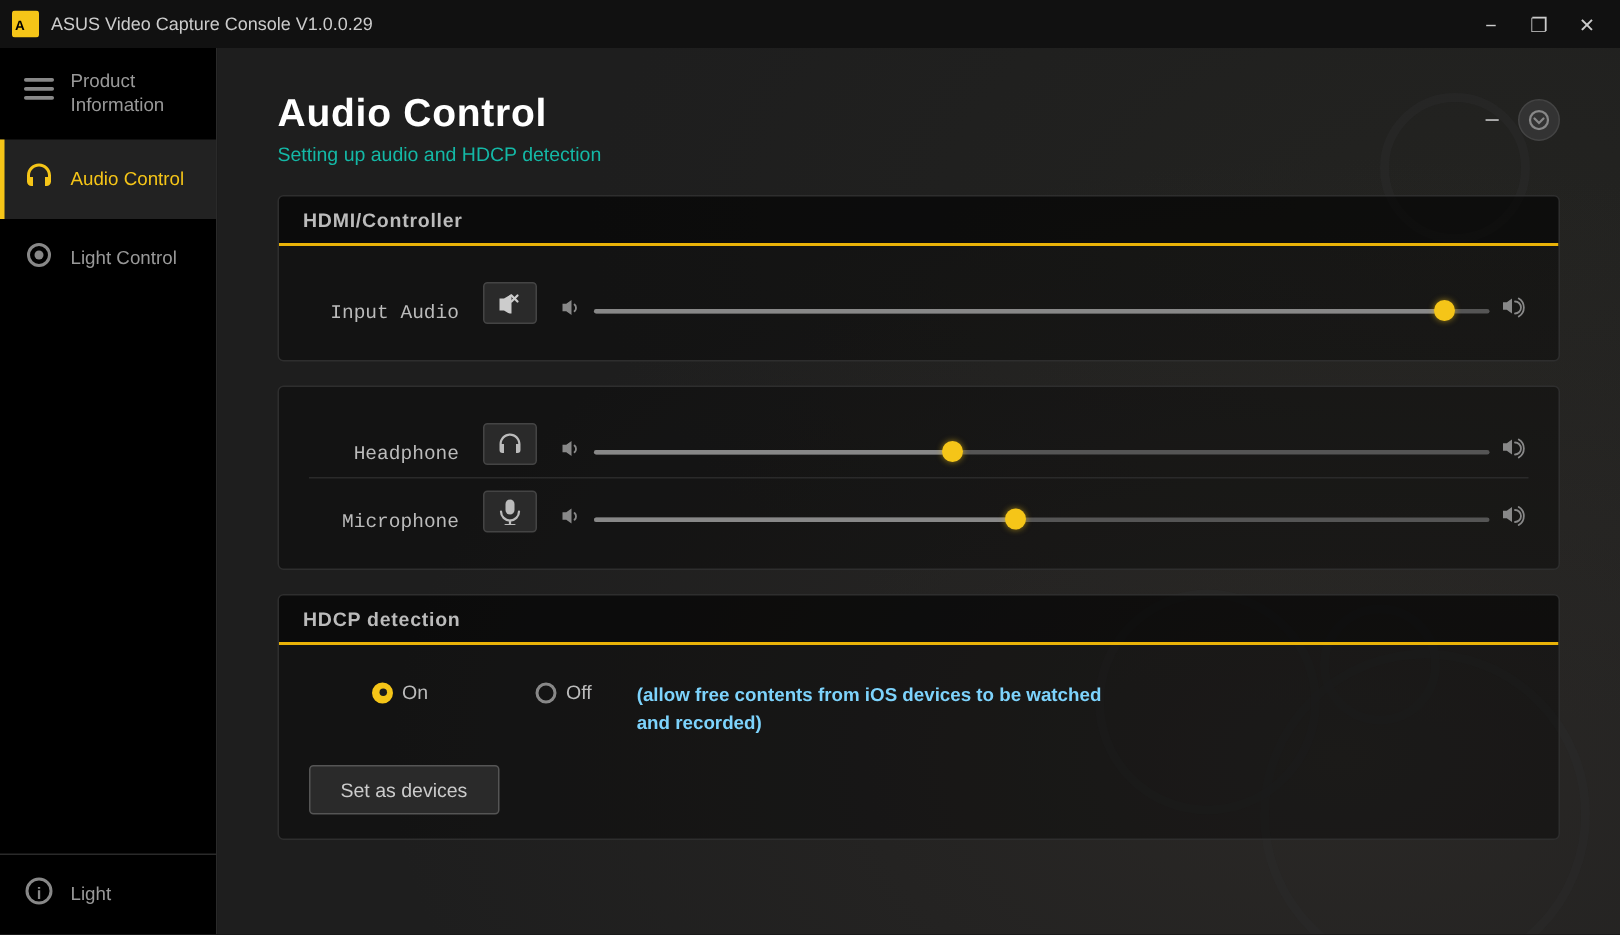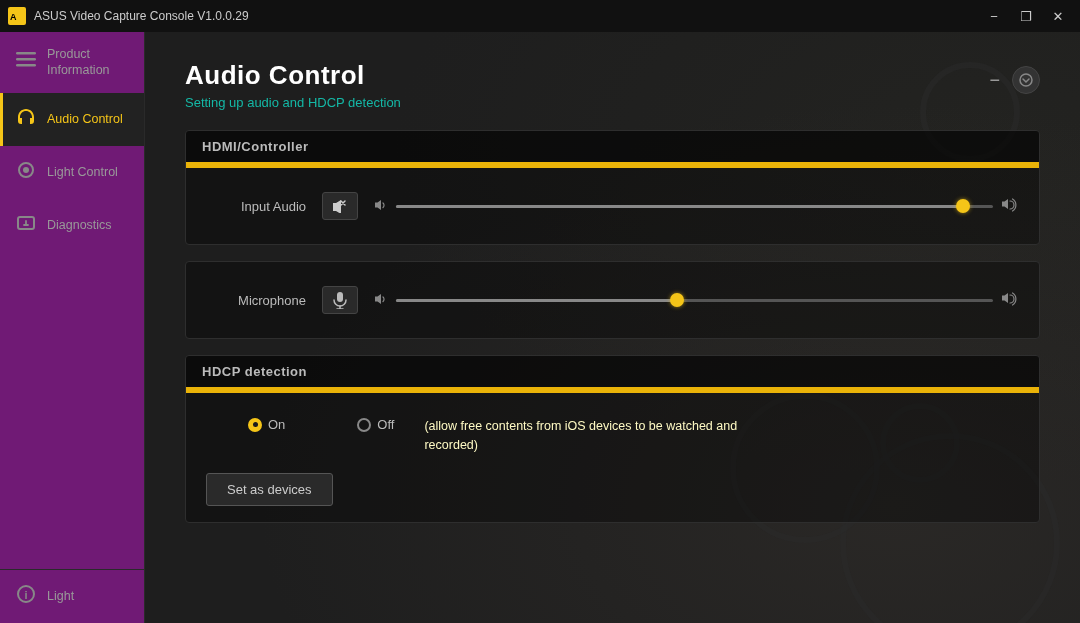--- a/index.html
+++ b/index.html
@@ -55,21 +55,21 @@
     
     .app-body {
       display: flex;
       flex: 1;
       overflow: hidden;
     }
 
     
     .sidebar {
       width: 145px;
-      background: #701a75;
+      background: #000000;
       display: flex;
       flex-direction: column;
       flex-shrink: 0;
       border-right: 1px solid #2a2a2a;
     }
     .sidebar-item {
       display: flex;
       align-items: center;
       gap: 10px;
       padding: 14px 12px;
@@ -193,32 +193,33 @@
       margin-bottom: 16px;
       overflow: hidden;
     }
     .section-header {
       background: rgba(0,0,0,0.4);
       padding: 8px 16px;
       font-size: 13px;
       color: #bbb;
       font-weight: 600;
       letter-spacing: 0.5px;
-      border-bottom: 6px solid #eab308;
+      border-bottom: 2px solid #eab308;
     }
     .section-body {
       padding: 16px 20px;
     }
 
     
     .audio-row {
       display: flex;
-      align-items: center;
+      align-items: flex-end;
       gap: 16px;
       padding: 8px 0;
+      font-family: Liberation Mono, monospace;
     }
     .audio-label {
       width: 100px;
       font-size: 13px;
       color: #bbb;
       text-align: right;
       flex-shrink: 0;
     }
     .audio-icon-btn {
       width: 36px;
@@ -309,41 +310,41 @@
     }
     .radio-circle.checked::after {
       content: '';
       width: 5px;
       height: 5px;
       border-radius: 50%;
       background: #1c1c1c;
     }
     .hdcp-note {
       font-size: 12.5px;
-      color: #fef9c3;
+      color: #7dd3fc;
       line-height: 1.5;
       max-width: 320px;
+      font-weight: bold;
     }
 
     
     .default-btn {
       background: #2a2a2a;
       border: 1px solid #555;
       color: #ccc;
       padding: 8px 20px;
       font-size: 13px;
       cursor: pointer;
       border-radius: 3px;
       margin-top: 10px;
     }
 
     
     .audio-row + .audio-row {
       border-top: 1px solid #2a2a2a;
-      margin-top: 27px;
     }
   </style>
 </head>
 <body>
 
 <div class="titlebar">
   <div class="titlebar-left">
     <svg class="titlebar-logo" viewBox="0 0 18 18" fill="none">
       <rect width="18" height="18" rx="2" fill="#f5c518"></rect>
       <text x="2" y="13" font-size="9" fill="#000" font-weight="bold">A</text>
@@ -385,29 +386,20 @@
       <span class="sidebar-icon">
         <svg width="20" height="20" viewBox="0 0 20 20" fill="none">
           <circle cx="10" cy="10" r="7" stroke="#888" stroke-width="2" fill="none"></circle>
           <circle cx="10" cy="10" r="3" fill="#888"></circle>
         </svg>
       </span>
       <span class="sidebar-label">Light Control</span>
     </div>
 
 
-    <div class="sidebar-item">
-      <span class="sidebar-icon">
-        <svg width="20" height="20" viewBox="0 0 20 20" fill="none">
-          <rect x="2" y="4" width="16" height="12" rx="2" stroke="#888" stroke-width="2" fill="none"></rect>
-          <path d="M10 8v4M8 12h4" stroke="#888" stroke-width="1.8" stroke-linecap="round"></path>
-        </svg>
-      </span>
-      <span class="sidebar-label">Diagnostics</span>
-    </div>
 
     <div class="sidebar-bottom">
       <div class="sidebar-item">
         <span class="sidebar-icon">
           <svg width="20" height="20" viewBox="0 0 20 20" fill="none">
             <circle cx="10" cy="10" r="8" stroke="#888" stroke-width="2" fill="none"></circle>
             <text x="8.5" y="15" font-size="11" fill="#888" font-weight="bold">i</text>
           </svg>
         </span>
         <span class="sidebar-label">Light</span>
@@ -472,20 +464,47 @@
                 </svg>
               </span>
             </div>
           </div>
         </div>
       </div>
 
       <div class="section">
         <div class="section-body">
 
+          <div class="audio-row">
+            <span class="audio-label">Headphone</span>
+            <div class="audio-icon-btn">
+              <svg width="18" height="18" viewBox="0 0 18 18" fill="none">
+                <path d="M9 2C5.13 2 2 5.13 2 9v4a2 2 0 0 0 2 2h1V9H3.5V9C3.5 5.97 6 3.5 9 3.5S14.5 5.97 14.5 9v0H13v6h1a2 2 0 0 0 2-2V9c0-3.87-3.13-7-7-7z" fill="#bbb"></path>
+              </svg>
+            </div>
+            <div class="slider-container">
+              <span class="slider-icon-left">
+                <svg width="14" height="12" viewBox="0 0 14 12" fill="none">
+                  <path d="M1 3.5h2.5l3.5-2.5v10L3.5 8.5H1V3.5z" fill="#888"></path>
+                  <path d="M9 4a3 3 0 0 1 0 4.5" stroke="#888" stroke-width="1.2" fill="none" stroke-linecap="round"></path>
+                </svg>
+              </span>
+              <div class="slider-track">
+                <div class="slider-fill" style="width: 40%;"></div>
+                <div class="slider-thumb" style="left: 40%;"></div>
+              </div>
+              <span class="slider-icon-right">
+                <svg width="18" height="14" viewBox="0 0 18 14" fill="none">
+                  <path d="M1 3.5h2.5l3.5-2.5v10L3.5 8.5H1V3.5z" fill="#888"></path>
+                  <path d="M9 3a4 4 0 0 1 0 8" stroke="#888" stroke-width="1.2" fill="none" stroke-linecap="round"></path>
+                  <path d="M11.5 1a7 7 0 0 1 0 12" stroke="#888" stroke-width="1.2" fill="none" stroke-linecap="round"></path>
+                </svg>
+              </span>
+            </div>
+          </div>
 
           <div class="audio-row">
             <span class="audio-label">Microphone</span>
             <div class="audio-icon-btn">
               <svg width="16" height="18" viewBox="0 0 16 18" fill="none">
                 <rect x="5" y="1" width="6" height="10" rx="3" fill="#bbb"></rect>
                 <path d="M2 9a6 6 0 0 0 12 0" stroke="#bbb" stroke-width="1.5" fill="none" stroke-linecap="round"></path>
                 <line x1="8" y1="15" x2="8" y2="18" stroke="#bbb" stroke-width="1.5" stroke-linecap="round"></line>
                 <line x1="5" y1="18" x2="11" y2="18" stroke="#bbb" stroke-width="1.5" stroke-linecap="round"></line>
               </svg>

